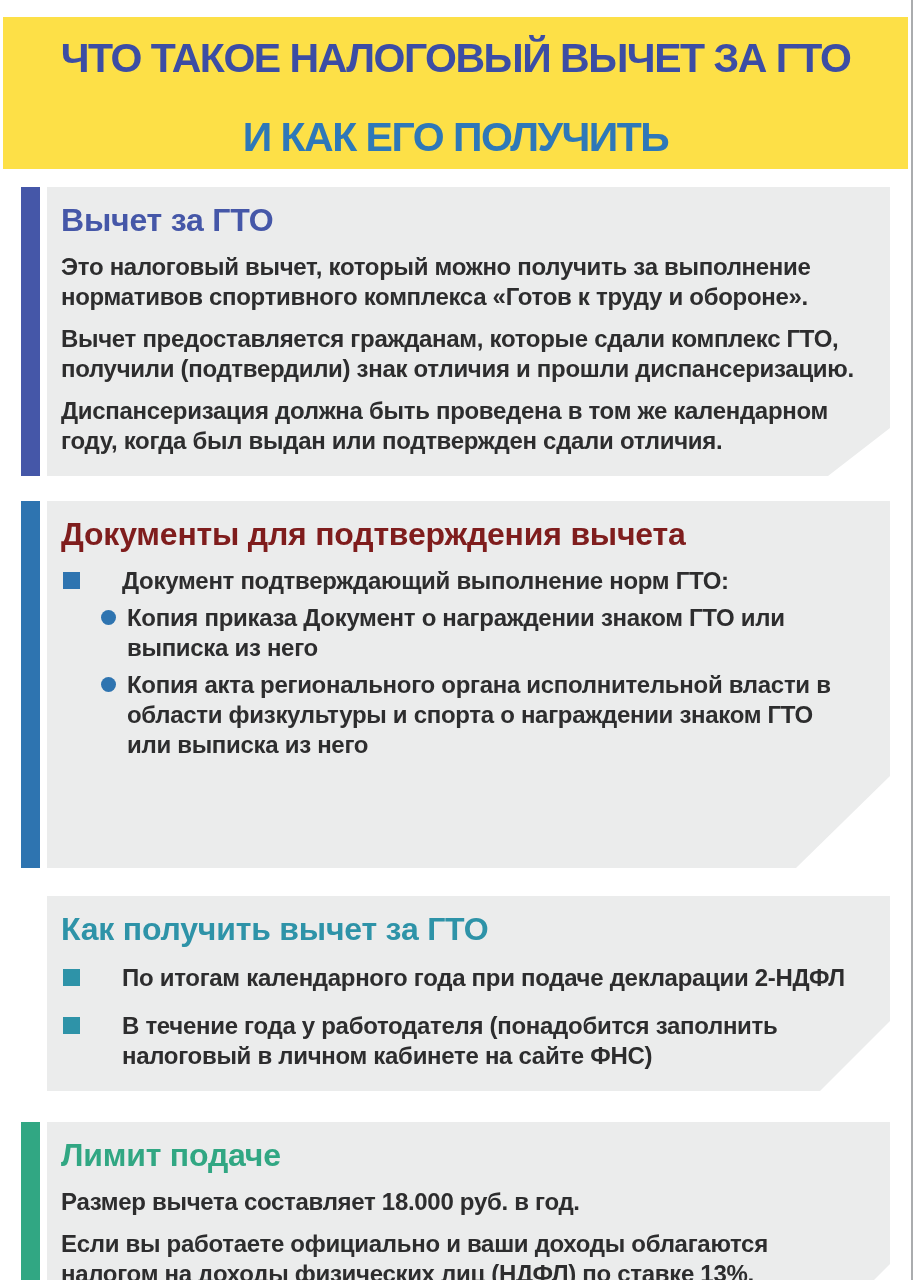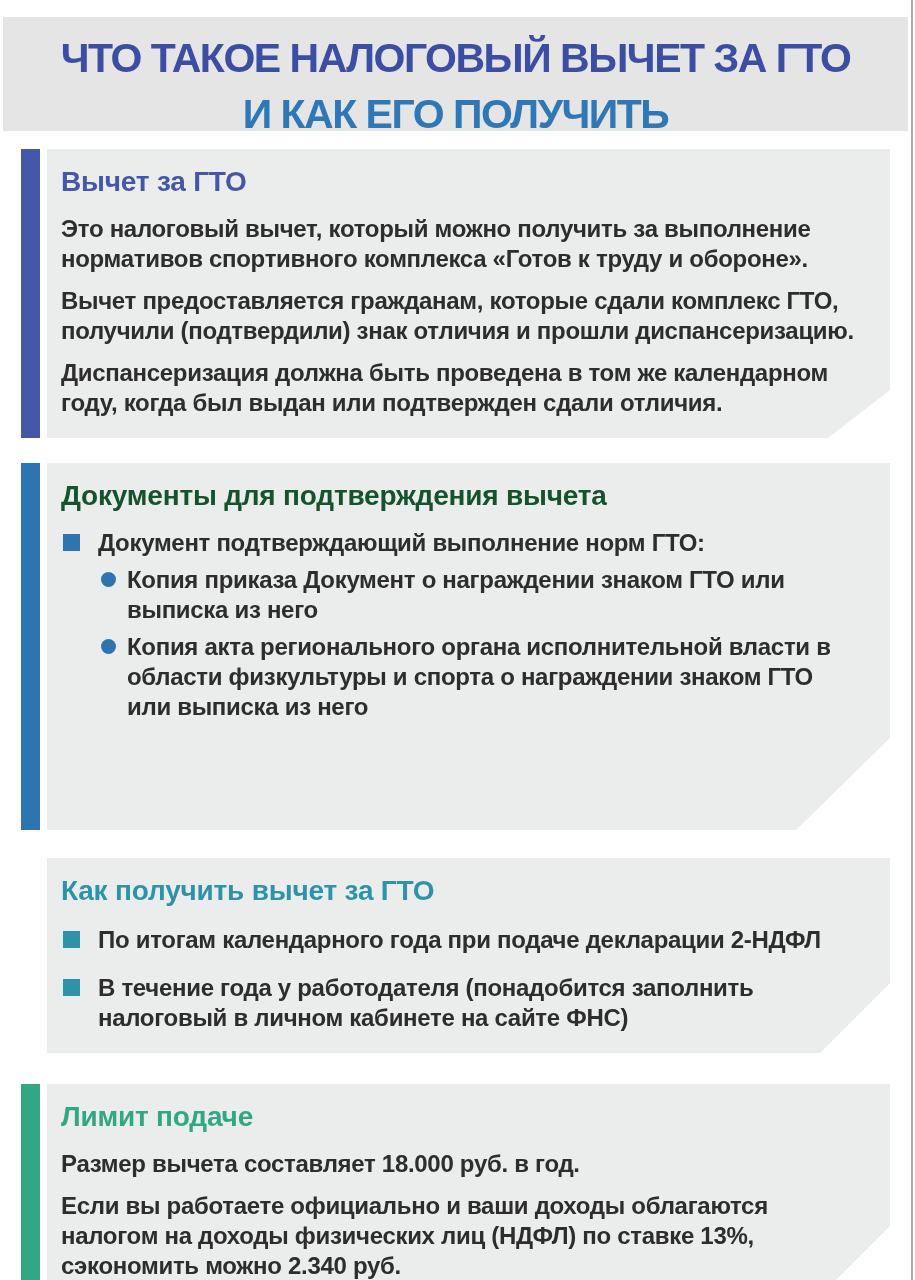--- a/index.html
+++ b/index.html
@@ -13,22 +13,22 @@
   .page-edge-line {
     position: absolute;
     top: 0; left: 911px;
     width: 2px; height: 1280px;
     background: #aaacae;
   }
   
   .title-band {
     margin: 17px 7px 0 3px;
     width: 905px;
-    height: 114px;
-    background: #e5e5e5;
+    height: 152px;
+    background: #fde047;
     text-align: center;
     padding-top: 13px;
   }
   .title-line {
     font-size: 41px;
     font-weight: 700;
     letter-spacing: -1.5px;
     line-height: 56px;
     white-space: nowrap;
   }
@@ -55,21 +55,21 @@
     font-size: 24px;
     font-weight: 700;
     letter-spacing: -0.3px;
     line-height: 30px;
   }
   .card-1 .card-body { clip-path: polygon(0 0, 100% 0, 100% calc(100% - 48px), calc(100% - 62px) 100%, 0 100%); min-height: 272px; }
   .card-2 .card-body { clip-path: polygon(0 0, 100% 0, 100% calc(100% - 92px), calc(100% - 94px) 100%, 0 100%); min-height: 367px; }
   .card-3 .card-body { clip-path: polygon(0 0, 100% 0, 100% calc(100% - 70px), calc(100% - 70px) 100%, 0 100%); min-height: 181px; }
   .card-4 .card-body { clip-path: polygon(0 0, 100% 0, 100% calc(100% - 75px), calc(100% - 75px) 100%, 0 100%); min-height: 187px; }
   .card-heading {
-    font-size: 28px;
+    font-size: 32px;
     font-weight: 700;
     letter-spacing: -0.2px;
     line-height: 32px;
     margin-bottom: 16px;
   }
   .para {
     white-space: pre-line;
     margin-top: 12px;
   }
   .para:first-of-type { margin-top: 0; }
@@ -78,58 +78,58 @@
     display: flex;
     align-items: flex-start;
   }
   .item .text { white-space: pre-line; }
   .item.square { padding-left: 2px; margin-top: 14px; }
   .item.square .bullet {
     width: 17px; height: 17px;
     flex: 0 0 17px;
     margin-top: 6px;
   }
-  .item.square .text { margin-left: 18px; }
+  .item.square .text { margin-left: 42px; }
   .item.circle { padding-left: 40px; margin-top: 7px; }
   .item.circle .bullet {
     width: 15px; height: 15px;
     flex: 0 0 15px;
     border-radius: 50%;
     margin-top: 7px;
   }
   .item.circle .text { margin-left: 11px; }
   .card-3 .item.square { margin-top: 18px; }
 </style>
 </head>
 <body>
 
 <div class="page-edge-line"></div>
 
 <header class="title-band">
   <div class="title-line" style="color: rgb(60, 77, 164);">ЧТО ТАКОЕ НАЛОГОВЫЙ ВЫЧЕТ ЗА ГТО</div>
-  <div class="title-line" style="color: rgb(46, 120, 184);">И КАК ЕГО ПОЛУЧИТЬ</div>
+  <div class="title-line" style="color: rgb(46, 120, 184); margin-top: 23px;">И КАК ЕГО ПОЛУЧИТЬ</div>
 </header>
 
 <section class="card card-1">
   <div class="accent-bar" style="background-color: rgb(69, 87, 168);"></div>
   <div class="card-body">
     <h2 class="card-heading" style="color: rgb(69, 87, 168);">Вычет за ГТО</h2>
     <p class="para">Это налоговый вычет, который можно получить за выполнение
 нормативов спортивного комплекса «Готов к труду и обороне».</p>
     <p class="para">Вычет предоставляется гражданам, которые сдали комплекс ГТО,
 получили (подтвердили) знак отличия и прошли диспансеризацию.</p>
     <p class="para">Диспансеризация должна быть проведена в том же календарном
 году, когда был выдан или подтвержден сдали отличия.</p>
   </div>
 </section>
 
 <section class="card card-2">
   <div class="accent-bar" style="background-color: rgb(46, 116, 176);"></div>
   <div class="card-body">
-    <h2 class="card-heading" style="color: #14532d;">Документы для подтверждения вычета</h2>
+    <h2 class="card-heading" style="color: #7f1d1d;">Документы для подтверждения вычета</h2>
 
     <div class="item square">
       <span class="bullet" style="background-color: rgb(46, 116, 176);"></span>
       <span class="text">Документ подтверждающий выполнение норм ГТО:</span>
     </div>
     <div class="item circle">
       <span class="bullet" style="background-color: rgb(46, 116, 176);"></span>
       <span class="text">Копия приказа Документ о награждении знаком ГТО или
 выписка из него</span>
     </div>

